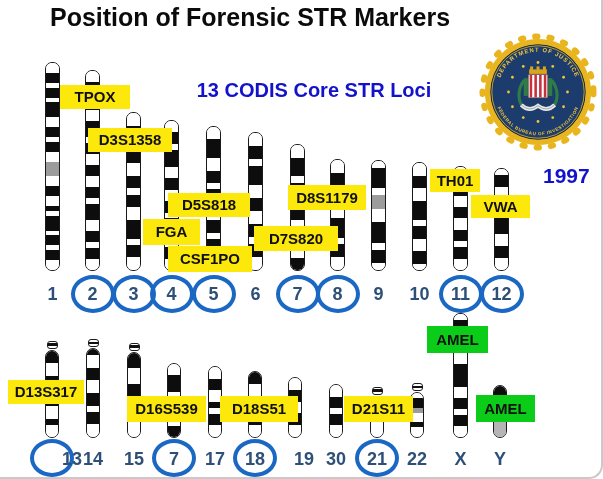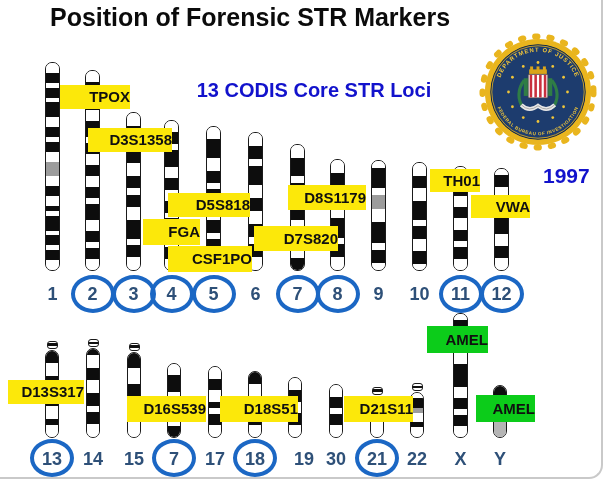--- a/index.html
+++ b/index.html
@@ -14,21 +14,21 @@
   .sextyping{position:absolute;left:476px;top:357px;font-family:"Liberation Serif",serif;
          font-style:italic;font-weight:bold;font-size:20px;color:#cc1120;z-index:6;}
   .chromosome{position:absolute;display:flex;flex-direction:column;box-sizing:border-box;
          border:1.5px solid #1a1a1a;border-radius:7px;overflow:hidden;background:#fff;z-index:1;}
   .band{width:100%;}
   .satellite{position:absolute;width:11px;height:8px;box-sizing:border-box;border:1.5px solid #1a1a1a;
          border-radius:3px;background:linear-gradient(#fff 0 25%,#111 25% 70%,#fff 70%);z-index:1;}
   .codis-circle{position:absolute;width:44px;height:38px;box-sizing:border-box;
          border:4.5px solid #1b67c4;border-radius:50%;z-index:2;}
   .chrnum{position:absolute;width:40px;text-align:center;font-size:18px;font-weight:bold;color:#2e5078;z-index:3;}
-  .marker{position:absolute;text-align:right;font-weight:bold;font-size:15px;color:#101010;z-index:5;
+  .marker{position:absolute;text-align:center;font-weight:bold;font-size:15px;color:#101010;z-index:5;
          box-sizing:border-box;white-space:nowrap;}
   .marker.yellow{background:#fce80a;}
   .marker.green{background:#0ccc1a;}
   #seal{position:absolute;left:479px;top:33px;z-index:4;}
 </style>
 </head>
 <body>
 
 <div id="stage">
 
@@ -282,21 +282,21 @@
         <div class="band" style="flex-grow: 2; background: rgb(255, 255, 255);"></div>
         <div class="band" style="flex-grow: 2; background: rgb(13, 13, 13);"></div>
         <div class="band" style="flex-grow: 1; background: rgb(255, 255, 255);"></div>
         <div class="band" style="flex-grow: 2; background: rgb(13, 13, 13);"></div>
         <div class="band" style="flex-grow: 2; background: rgb(255, 255, 255);"></div>
         <div class="band" style="flex-grow: 1; background: rgb(13, 13, 13);"></div>
         <div class="band" style="flex-grow: 2; background: rgb(255, 255, 255);"></div>
       </div>
       <div class="satellite" style="left: 46.5px; top: 341px;"></div>
       <div class="codis-circle" style="left: 30px; top: 439px;"></div>
-      <div class="chrnum" style="left: 32px; top: 449px;">13</div>
+      <div class="chrnum" style="left: 32px; top: 449px; padding-left: 20px;">13</div>
       <div class="chromosome" style="left: 86px; top: 348px; width: 14px; height: 90px;">
         <div class="band" style="flex-grow: 1; background: rgb(13, 13, 13);"></div>
         <div class="band" style="flex-grow: 2; background: rgb(255, 255, 255);"></div>
         <div class="band" style="flex-grow: 2; background: rgb(13, 13, 13);"></div>
         <div class="band" style="flex-grow: 2; background: rgb(255, 255, 255);"></div>
         <div class="band" style="flex-grow: 2; background: rgb(13, 13, 13);"></div>
         <div class="band" style="flex-grow: 1; background: rgb(255, 255, 255);"></div>
         <div class="band" style="flex-grow: 2; background: rgb(13, 13, 13);"></div>
         <div class="band" style="flex-grow: 2; background: rgb(255, 255, 255);"></div>
       </div>

